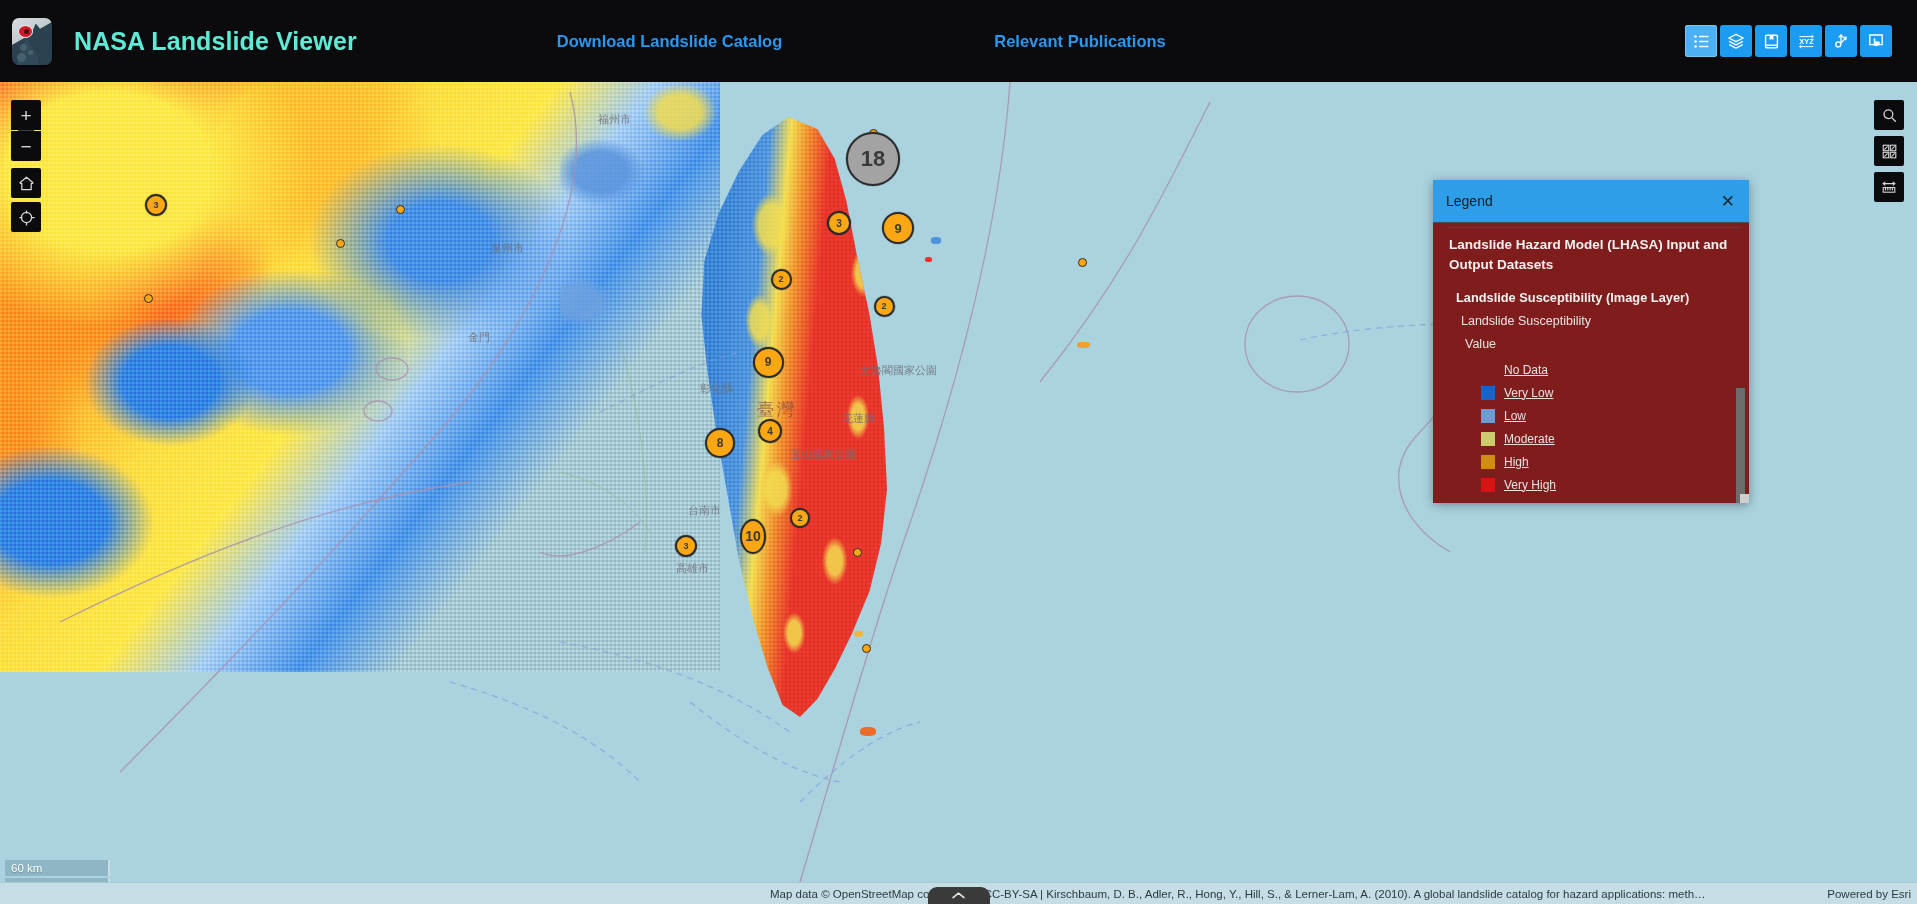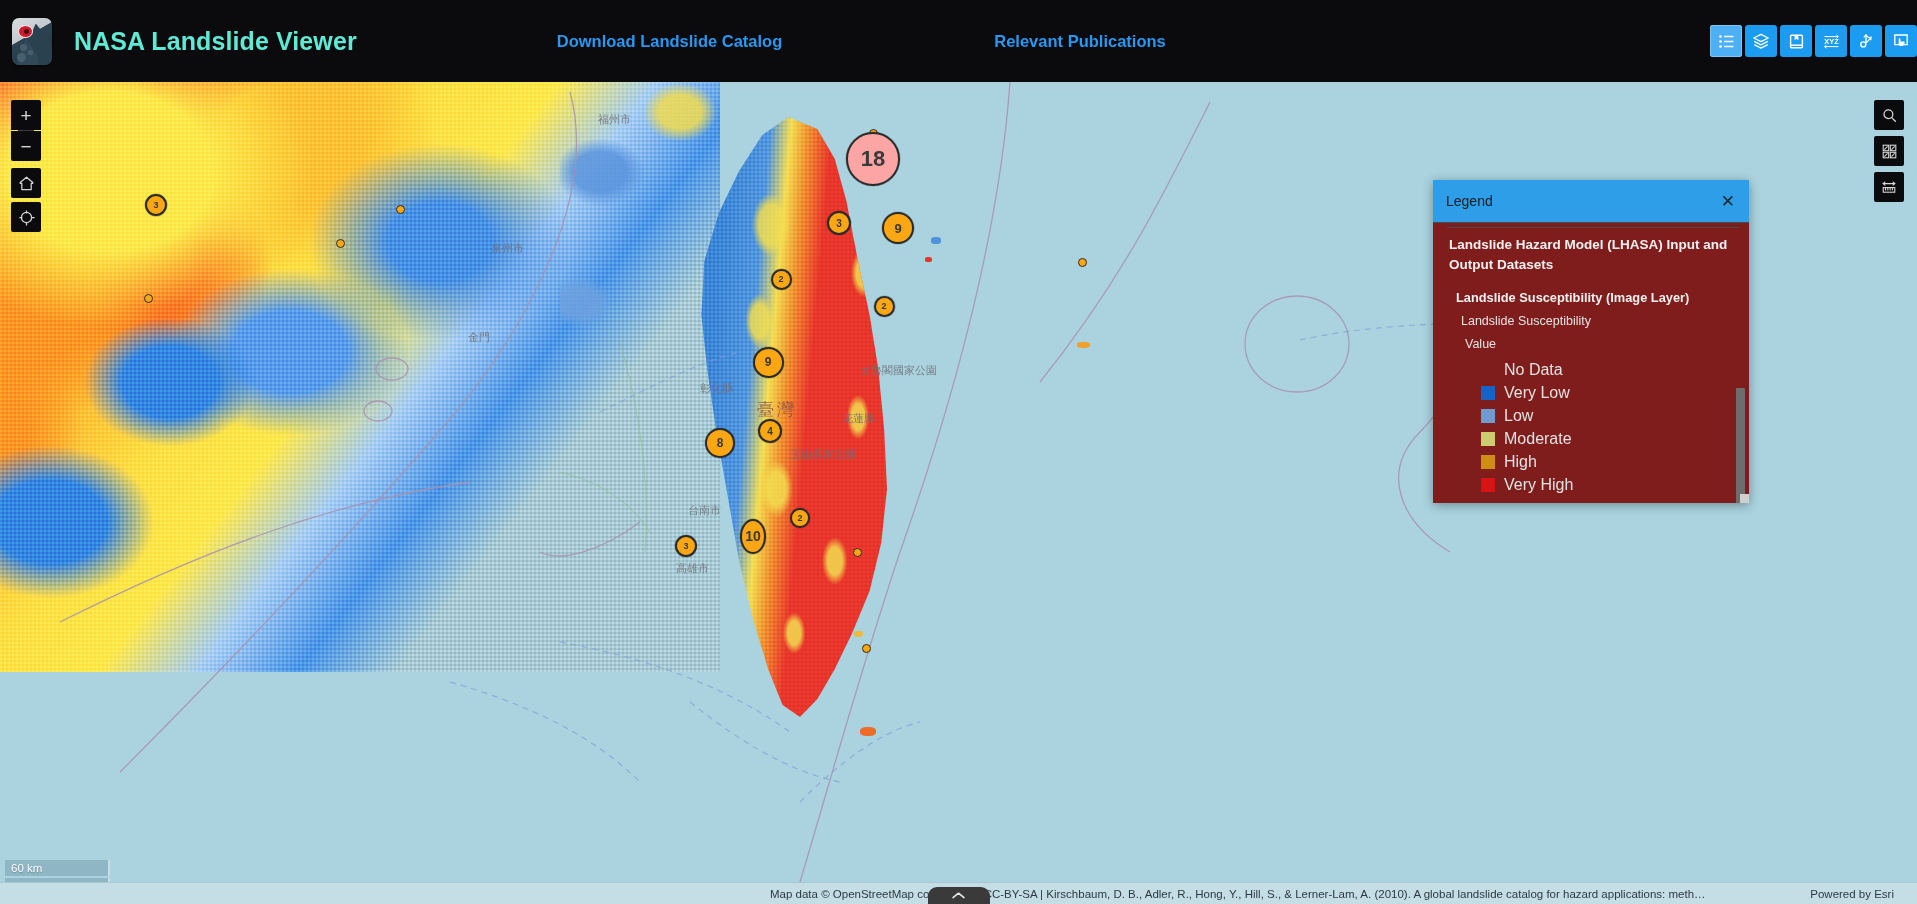--- a/index.html
+++ b/index.html
@@ -65,20 +65,21 @@
     font-weight: bold;
     text-decoration: none;
     white-space: nowrap;
     flex: none;
   }
   #link-download { margin-left: 200px; }
   #link-publications { margin-left: 212px; }
 
   #hdr-tools {
     margin-left: auto;
+    margin-right: 25px;
     display: flex; gap: 3px;
   }
   .hdr-btn {
     width: 32px; height: 32px;
     border-radius: 3px;
     background: #1b9cf0;
     display: flex; align-items: center; justify-content: center;
     cursor: pointer;
     border: none;
   }
@@ -241,21 +242,21 @@
   #legend-body:before {
     content:""; position:absolute; left:14px; right:10px; top:4px; height:1px; background:#4a4a4a;
   }
   .lg-h1 { color:#f0f0f0; font-size:13.5px; font-weight:bold; line-height:1.45; margin-bottom:16px; }
   .lg-h2 { color:#f0f0f0; font-size:12.8px; font-weight:bold; margin-left:7px; margin-bottom:9px; }
   .lg-h3 { color:#e4e4e4; font-size:12.5px; margin-left:12px; margin-bottom:9px; }
   .lg-h4 { color:#e4e4e4; font-size:12.5px; margin-left:16px; margin-bottom:7px; }
   .lg-item { display:flex; align-items:center; margin-left:32px; height:23px; }
   .lg-sw { width:14px; height:14px; flex:none; margin-right:9px; }
   .lg-sw.empty { background:transparent; }
-  .lg-lab { color:#e2e2e2; font-size:16px; }
+  .lg-lab { color:#e2e2e2; font-size:12px;text-decoration:underline; }
   #legend-scroll {
     position:absolute; right:4px; top:165px; width:9px; height:148px;
     background:#6d6d6d; border-radius:1px; cursor:pointer;
   }
   #legend-resize {
     position:absolute; right:0; bottom:0; width:9px; height:9px;
     background:#cfcfcf; cursor:nwse-resize;
   }
 
   
@@ -270,21 +271,21 @@
   #attrib {
     position:absolute; left:0; bottom:0; width:1917px; height:22px;
     background:#c5dde5; color:#2c3b41;
     font-size:11.5px; display:flex; align-items:center; z-index:45;
     border-top:1px solid #a9c8d2;
   }
   #attrib-text {
     position:absolute; left:770px; white-space:nowrap; overflow:hidden;
     max-width:940px; text-overflow:ellipsis;
   }
-  #attrib-esri { position:absolute; right:23px; }
+  #attrib-esri { position:absolute; right:6px; }
   #collapse-tab {
     position:absolute; left:50%; transform:translateX(-50%);
     bottom:0; width:62px; height:17px;
     background:#3a3a3a; border-radius:9px 9px 0 0;
     display:flex; align-items:center; justify-content:center;
     cursor:pointer; z-index:46;
   }
 </style>
 </head>
 <body>
@@ -439,21 +440,21 @@
         <div class="pt" style="left: 143.5px; top: 211.5px;"></div>
         <div class="pt" style="left: 868.5px; top: 46.5px;"></div>
         <div class="pt" style="left: 1077.5px; top: 175.5px;"></div>
         <div class="pt" style="left: 1436.5px; top: 124.5px;"></div>
         <div class="pt" style="left: 852.5px; top: 465.5px;"></div>
         <div class="pt" style="left: 861.5px; top: 561.5px;"></div>
       </div>
 
     <div>
         <div class="cluster" style="left: 145px; top: 112px; width: 22px; height: 22px; font-size: 9px; background: rgb(251, 166, 19);">3</div>
-        <div class="cluster" style="left: 846px; top: 50px; width: 54px; height: 54px; font-size: 22px; background: #fca5a5;">18</div>
+        <div class="cluster" style="left: 846px; top: 50px; width: 54px; height: 54px; font-size: 22px; background: #a3a3a3;">18</div>
         <div class="cluster" style="left: 827px; top: 129px; width: 24px; height: 24px; font-size: 10px; background: rgb(251, 166, 19);">3</div>
         <div class="cluster" style="left: 882px; top: 130px; width: 32px; height: 32px; font-size: 13px; background: rgb(251, 166, 19);">9</div>
         <div class="cluster" style="left: 770.5px; top: 186.5px; width: 21px; height: 21px; font-size: 9px; background: rgb(251, 166, 19);">2</div>
         <div class="cluster" style="left: 873.5px; top: 213.5px; width: 21px; height: 21px; font-size: 9px; background: rgb(251, 166, 19);">2</div>
         <div class="cluster" style="left: 752.5px; top: 264.5px; width: 31px; height: 31px; font-size: 12px; background: rgb(251, 166, 19);">9</div>
         <div class="cluster" style="left: 758px; top: 337px; width: 24px; height: 24px; font-size: 10px; background: rgb(251, 166, 19);">4</div>
         <div class="cluster" style="left: 705px; top: 346px; width: 30px; height: 30px; font-size: 12px; background: rgb(251, 166, 19);">8</div>
         <div class="cluster" style="left: 790px; top: 426px; width: 20px; height: 20px; font-size: 9px; background: rgb(251, 166, 19);">2</div>
         <div class="cluster" style="left: 740px; top: 436.5px; width: 26px; height: 35px; font-size: 14px; background: rgb(251, 166, 19);">10</div>
         <div class="cluster" style="left: 675px; top: 453px; width: 22px; height: 22px; font-size: 9px; background: rgb(251, 166, 19);">3</div>

